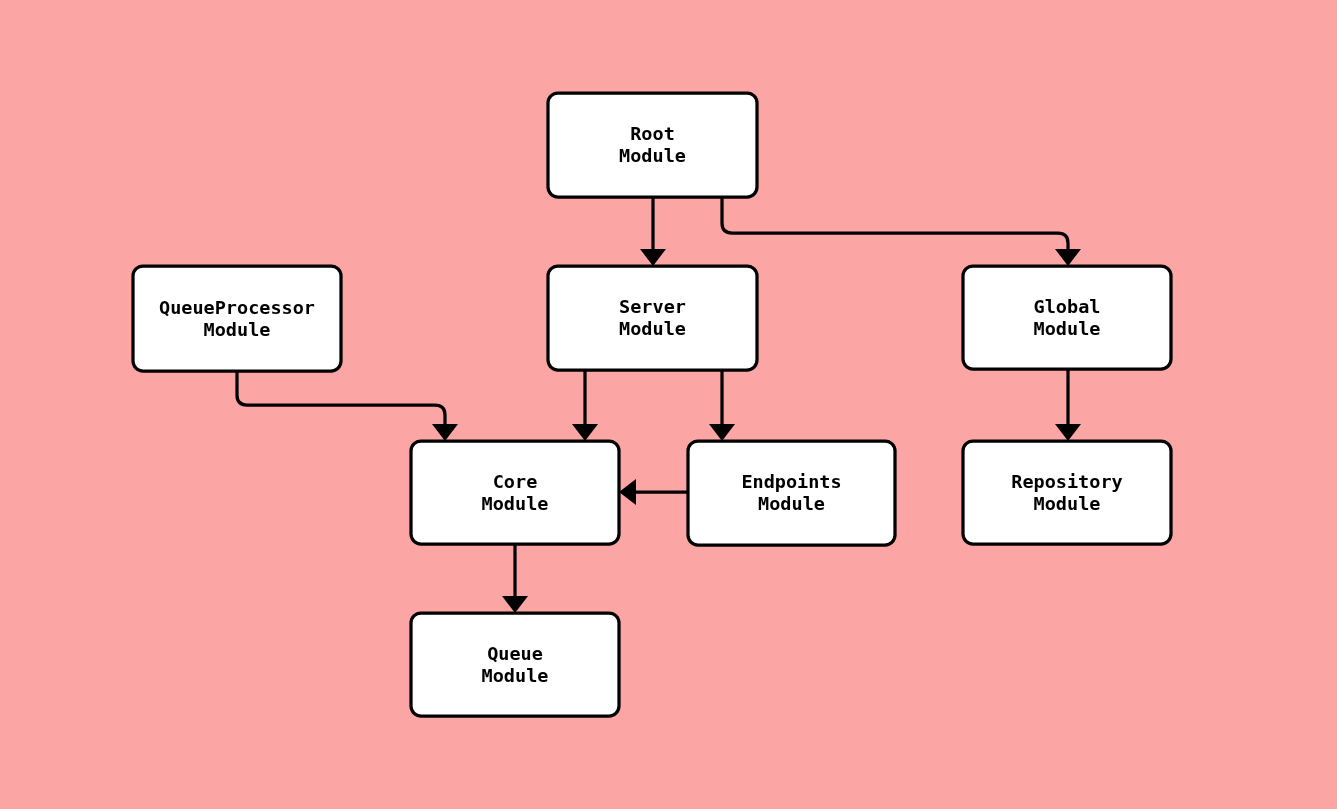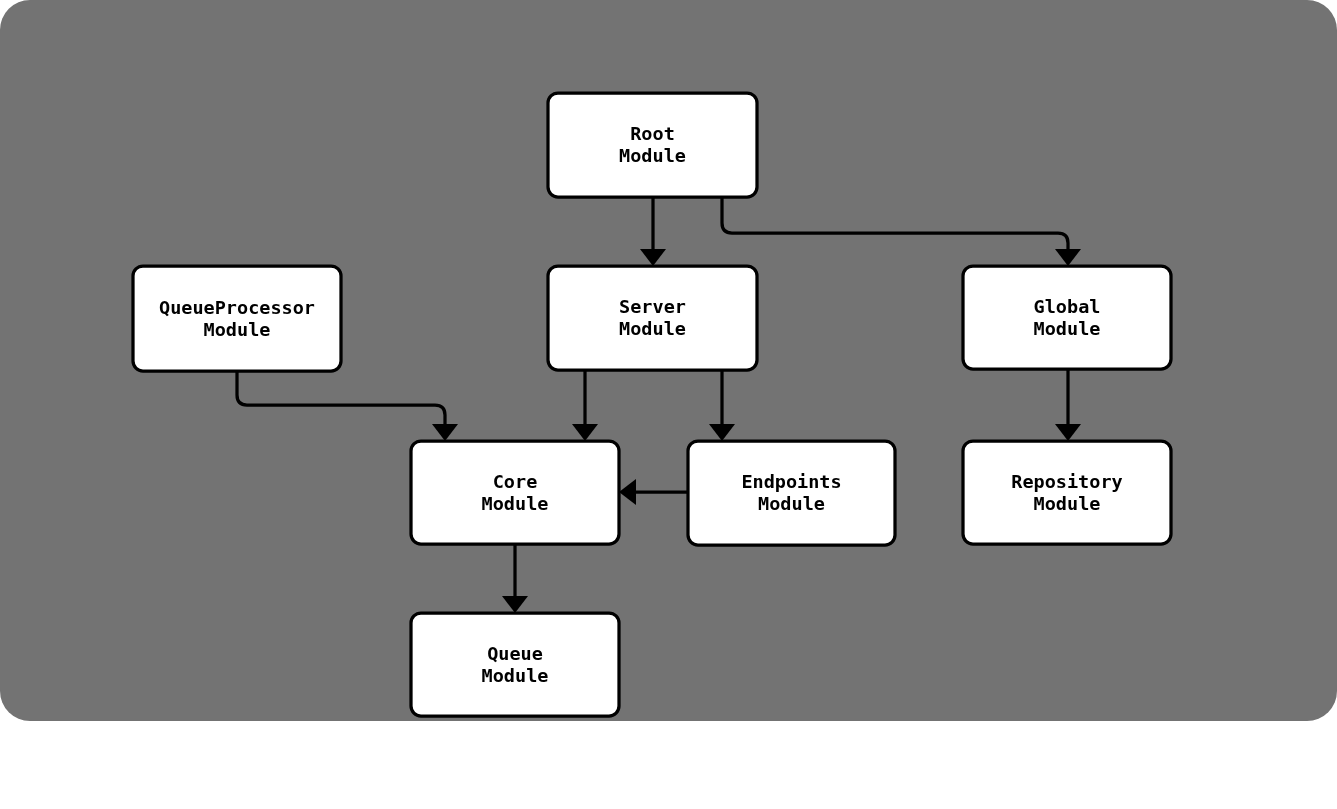--- a/index.html
+++ b/index.html
@@ -7,23 +7,22 @@
     padding: 0;
     background: #ffffff;
     width: 1337px;
     height: 809px;
     overflow: hidden;
     font-family: "DejaVu Sans Mono", monospace;
   }
   #diagram-wrap {
     position: relative;
     width: 1337px;
-    height: 721px;
-    background: #737373;
-    border-radius: 30px;
+    height: 809px;
+    background: #fca5a5;
   }
   svg {
     display: block;
   }
   .node-box {
     fill: #ffffff;
     stroke: #000000;
     stroke-width: 3.25;
   }
   .node-label {

